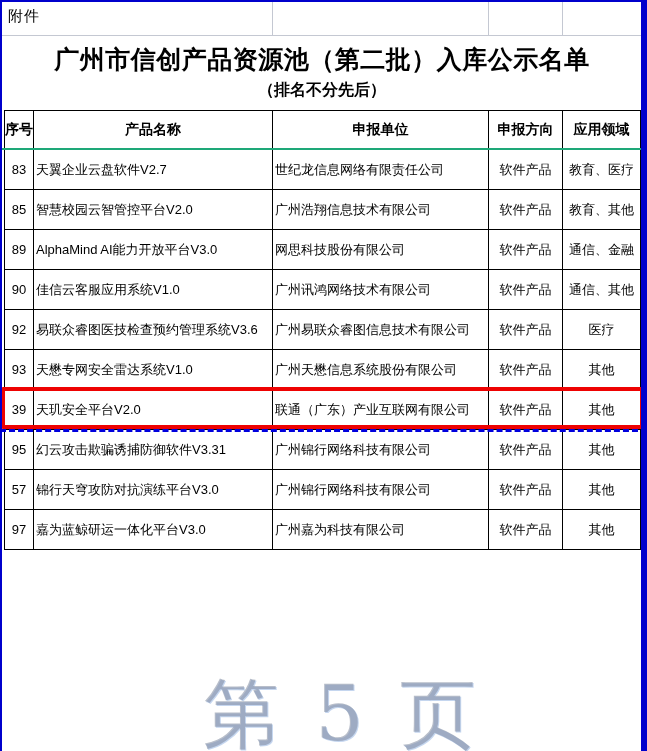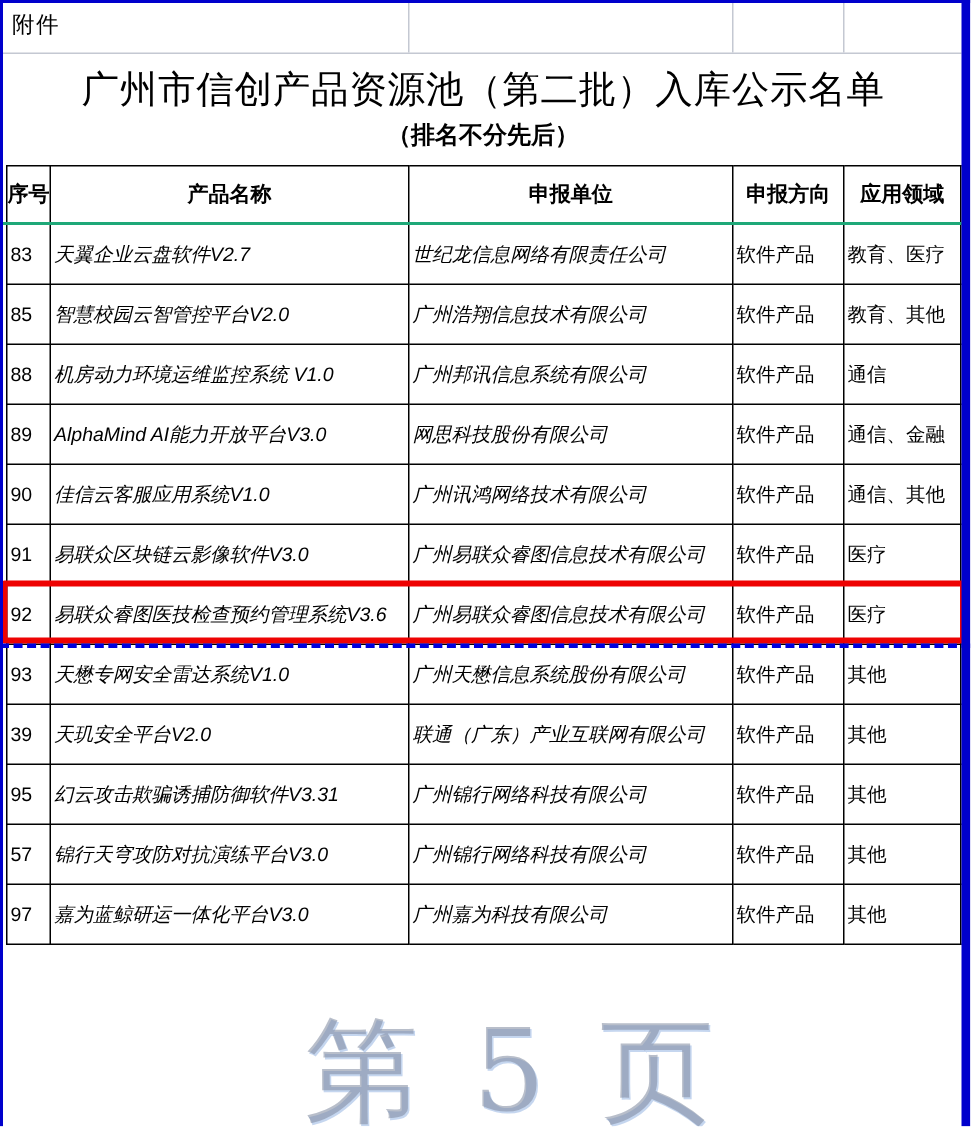--- a/index.html
+++ b/index.html
@@ -21,39 +21,39 @@
   .edge-left{left:0;top:0;width:2px;height:751px;}
   .edge-right{right:0;top:0;width:6px;height:751px;}
   
   .topgrid-v{position:absolute;top:2px;height:33px;width:1px;background:var(--grid-faint);}
   .tg1{left:272px;} .tg2{left:488px;} .tg3{left:562px;}
   .topgrid-h{position:absolute;top:35px;left:0;width:641px;height:1px;background:var(--grid-faint);}
   .attachment{position:absolute;left:8px;top:7px;font-size:15px;letter-spacing:1px;}
   .title{
     position:absolute;left:4px;top:43px;width:636px;text-align:center;
     font-family:"DejaVu Serif","Liberation Serif",serif;
-    font-size:25px;font-weight:normal;letter-spacing:0.5px;white-space:nowrap;
+    font-size:25px;font-weight:bold;letter-spacing:0.5px;white-space:nowrap;
   }
   .subtitle{
     position:absolute;left:4px;top:80px;width:636px;text-align:center;
     font-family:Liberation Mono, monospace;
     font-size:16px;font-weight:bold;
   }
   table.product{
     position:absolute;left:4px;top:110px;width:636px;
     border-collapse:collapse;table-layout:fixed;z-index:1;padding-left:16px;
   }
   table.product th,table.product td{
     border:1px solid #000;overflow:hidden;
     font-family:"Liberation Sans",sans-serif;
   }
   table.product th{height:38px;font-size:14px;font-weight:bold;text-align:center;padding:0;}
   table.product td{height:39px;font-size:13px;padding:0 2px;line-height:16px;}
-  td.c-no,td.c-direction,td.c-field{}
-  td.c-product,td.c-company{text-align:left;padding-left:4px;font-style:italic;}
+  td.c-no,td.c-direction,td.c-field{text-align:center;}
+  td.c-product,td.c-company{text-align:left;padding-left:4px;}
   col.w-no{width:29px;} col.w-product{width:239px;} col.w-company{width:216px;}
   col.w-direction{width:74px;} col.w-field{width:78px;}
   
   .teal-line{position:absolute;left:0;top:148px;width:641px;height:2px;background:var(--header-underline);z-index:3;}
   
   .highlight-box{
     position:absolute;left:1px;top:387px;width:643px;height:42px;
     border:4px solid var(--highlight-border);box-sizing:border-box;
     border-radius:2px;z-index:4;pointer-events:none;
   }
@@ -110,46 +110,32 @@
           <td class="c-field">教育、医疗</td>
         </tr>
         <tr>
           <td class="c-no">85</td>
           <td class="c-product">智慧校园云智管控平台V2.0</td>
           <td class="c-company">广州浩翔信息技术有限公司</td>
           <td class="c-direction">软件产品</td>
           <td class="c-field">教育、其他</td>
         </tr>
         <tr>
-          <td class="c-no">88</td>
-          <td class="c-product">机房动力环境运维监控系统 V1.0</td>
-          <td class="c-company">广州邦讯信息系统有限公司</td>
-          <td class="c-direction">软件产品</td>
-          <td class="c-field">通信</td>
-        </tr>
-        <tr>
           <td class="c-no">89</td>
           <td class="c-product">AlphaMind AI能力开放平台V3.0</td>
           <td class="c-company">网思科技股份有限公司</td>
           <td class="c-direction">软件产品</td>
           <td class="c-field">通信、金融</td>
         </tr>
         <tr>
           <td class="c-no">90</td>
           <td class="c-product">佳信云客服应用系统V1.0</td>
           <td class="c-company">广州讯鸿网络技术有限公司</td>
           <td class="c-direction">软件产品</td>
           <td class="c-field">通信、其他</td>
-        </tr>
-        <tr>
-          <td class="c-no">91</td>
-          <td class="c-product">易联众区块链云影像软件V3.0</td>
-          <td class="c-company">广州易联众睿图信息技术有限公司</td>
-          <td class="c-direction">软件产品</td>
-          <td class="c-field">医疗</td>
         </tr>
         <tr>
           <td class="c-no">92</td>
           <td class="c-product">易联众睿图医技检查预约管理系统V3.6</td>
           <td class="c-company">广州易联众睿图信息技术有限公司</td>
           <td class="c-direction">软件产品</td>
           <td class="c-field">医疗</td>
         </tr>
         <tr>
           <td class="c-no">93</td>

